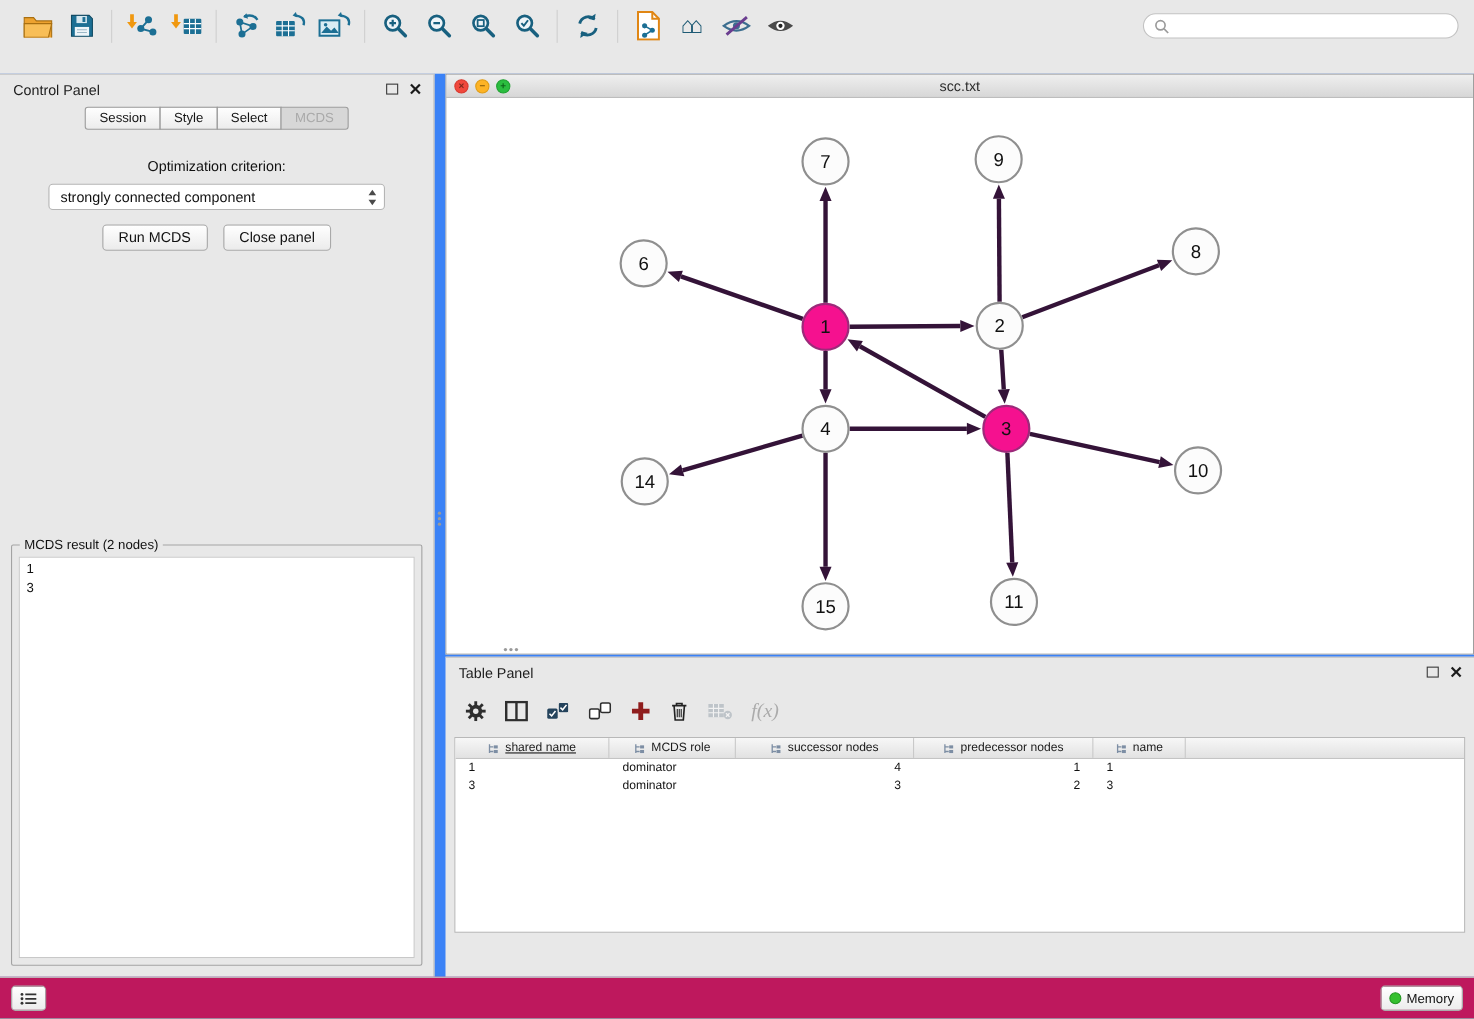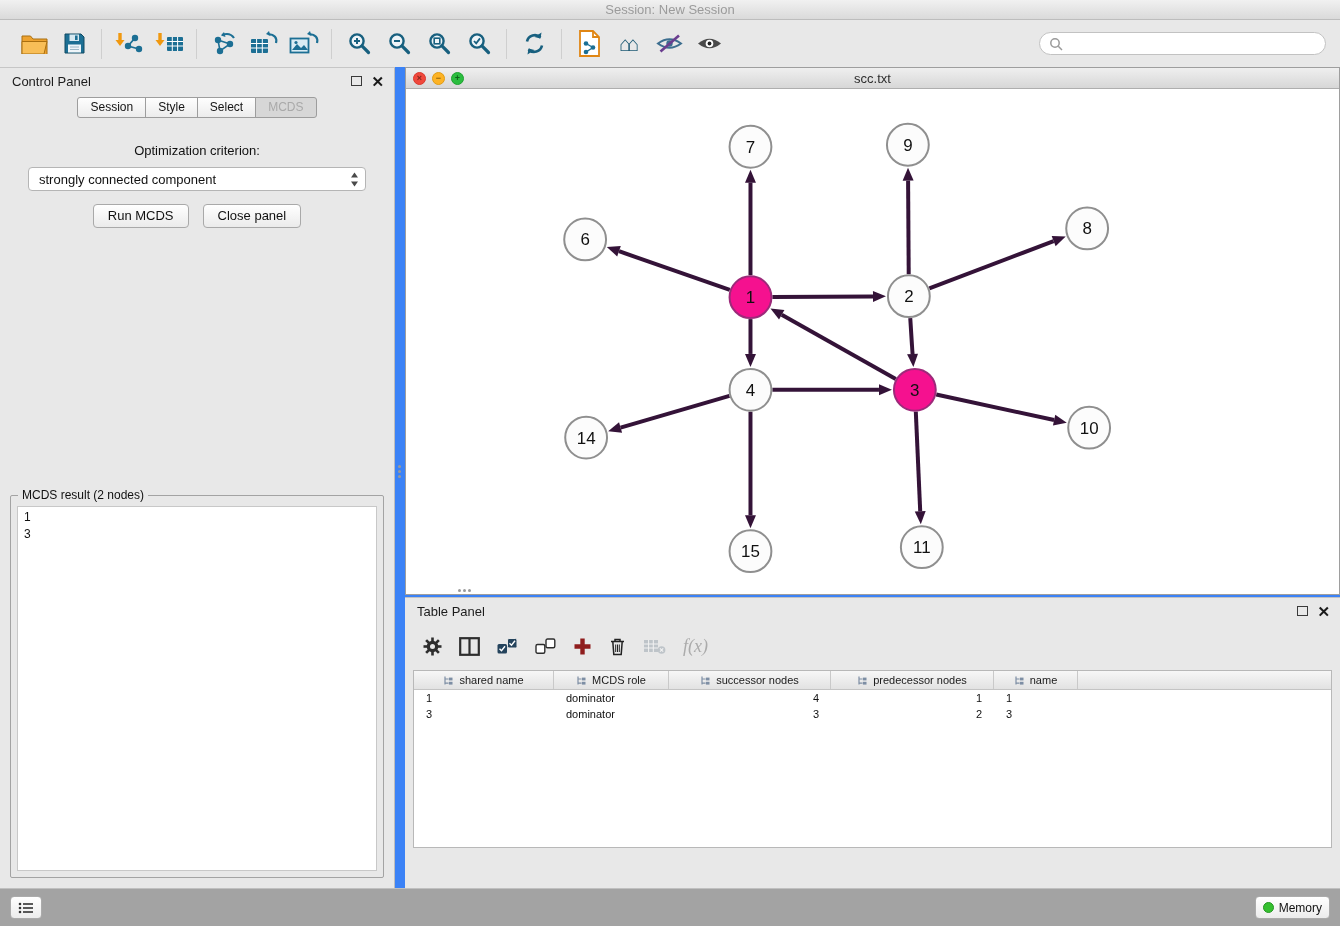--- a/index.html
+++ b/index.html
@@ -31,21 +31,21 @@
   .float-ic { width:11px; height:10px; border:1.6px solid #3a3a3a; margin-right:9px; }
   .close-ic { font-size:15px; font-weight:bold; color:#1a1a1a; line-height:1; }
   .tabs { display:flex; justify-content:center; }
   .tab { padding:2px 12px 3px; font-size:12px; color:#141414; background:linear-gradient(#fefefe,#ececec);
          border:1px solid #9d9d9d; margin-left:-1px; white-space:nowrap; }
   .tab:first-child { border-radius:3px 0 0 3px; margin-left:0; }
   .tab:last-child { border-radius:0 3px 3px 0; }
   .tab.active { background:#d7d7d7; color:#a9a9a9; }
   .cp-tabs-row { margin-top:3px; }
   .opt-label { text-align:center; font-size:13px; color:#111; margin-top:25px; }
-  .dropdown { width:338px; height:24px; margin:9px auto 0; background:#fff; border:1px solid #b5b5b5; border-radius:4px;
+  .dropdown { width:306px; height:24px; margin:9px auto 0; background:#fff; border:1px solid #b5b5b5; border-radius:4px;
               display:flex; align-items:center; padding:0 6px 0 10px; font-size:13px; color:#111; }
   .dropdown .arrows { margin-left:auto; display:flex; }
   .btn-row { display:flex; justify-content:center; gap:14px; margin-top:13px; }
   .btn { padding:3px 14px 4px; font-size:13px; color:#111; background:linear-gradient(#ffffff,#ebebeb);
          border:1px solid #a9a9a9; border-radius:4px; }
   .groupbox { position:absolute; left:10px; right:10px; top:427px; bottom:10px; border:1px solid #a3a3a3; border-radius:2px; }
   .groupbox .gb-label { position:absolute; top:-8px; left:7px; background:#e8e8e8; padding:0 4px; font-size:12px; color:#111; }
   .gb-inner { position:absolute; top:10px; left:6px; right:6px; bottom:6px; background:#fff; border:1px solid #c8c8c8;
               font-size:12px; line-height:17px; padding:2px 6px; white-space:pre-line; color:#111; overflow:hidden; }
 
@@ -80,34 +80,31 @@
   .th { display:flex; align-items:center; justify-content:center; gap:5px; font-size:11px; color:#1a1a1a;
         border-right:1px solid #c9c9c9; overflow:hidden; white-space:nowrap; }
   .th.filler { flex:1; border-right:none; }
   .tr { display:flex; height:16px; align-items:center; }
   .td { font-size:11px; color:#111; overflow:hidden; white-space:nowrap; }
   .td.left { padding-left:12px; text-align:left; }
   .td.right { padding-right:12px; text-align:right; }
   .tp-tabs-row { position:absolute; bottom:3px; left:0; right:0; display:flex; justify-content:center; }
 
   
-  .statusbar { position:absolute; left:0; right:0; bottom:0; height:38px; background:#a3a3a3; border-top:1px solid #c0c0c0;
+  .statusbar { position:absolute; left:0; right:0; bottom:0; height:38px; background:#be185d; border-top:1px solid #c0c0c0;
                display:flex; align-items:center; padding:0 10px; }
   .sb-btn { height:23px; display:flex; align-items:center; justify-content:center; gap:5px; padding:0 7px;
             background:linear-gradient(#ffffff,#ececec); border:1px solid #ababab; border-radius:4px; font-size:12px; color:#111; }
   .mem-dot { width:11px; height:11px; border-radius:50%; background:#35c02f; border:1px solid #249622; }
 </style>
 </head>
 <body>
 
 <div class="app">
 
-  <div class="titlebar">
-    <span>Session: New Session</span>
-  </div>
 
   <div class="toolbar">
     <div class="tool-btn">
       <svg width="27" height="21" viewBox="0 0 27 21">
           <path d="M1 3 h8.5 l2.5 3 H26 v16 H1 z" fill="#eda22f" stroke="#a96f10"></path>
           <path d="M1 8.5 h25 l-3 12.5 H1 z" fill="#f8be57" stroke="#a96f10"></path>
         </svg>
     </div>
     <div class="tool-btn">
       <svg width="23" height="23" viewBox="0 0 23 23">
@@ -411,21 +408,21 @@
               <rect x="1" y="2" width="14" height="12" fill="#8d9aa5"></rect>
               <path d="M1 6 h14 M1 10 h14 M5.6 2 v12 M10.3 2 v12" stroke="#fff" stroke-width="1"></path>
               <circle cx="18.6" cy="12" r="3.8" fill="#8d9aa5"></circle>
               <path d="M17 10.4 l3.2 3.2 M20.2 10.4 l-3.2 3.2" stroke="#fff" stroke-width="1.2"></path>
             </svg>
         </span>
         <span class="tb-ic fx">f(x)</span>
       </div>
       <div class="table-wrap">
         <div class="thead" id="tp-head">
-            <div class="th" style="width: 140px;">
+            <div class="th" style="width: 140px; text-decoration: underline;">
               <svg width="11" height="11" viewBox="0 0 11 11">
                 <path d="M2 1.5 v8 M2 4 h3.5 M2 8.2 h3.5" stroke="#7d8ea4" stroke-width="1.2" fill="none"></path>
                 <rect x="5.9" y="2.6" width="3.6" height="2.8" fill="#7d8ea4"></rect>
                 <rect x="5.9" y="6.8" width="3.6" height="2.8" fill="#7d8ea4"></rect>
               </svg>
               <span>shared name</span>
             </div>
             <div class="th" style="width: 115px;">
               <svg width="11" height="11" viewBox="0 0 11 11">
                 <path d="M2 1.5 v8 M2 4 h3.5 M2 8.2 h3.5" stroke="#7d8ea4" stroke-width="1.2" fill="none"></path>

